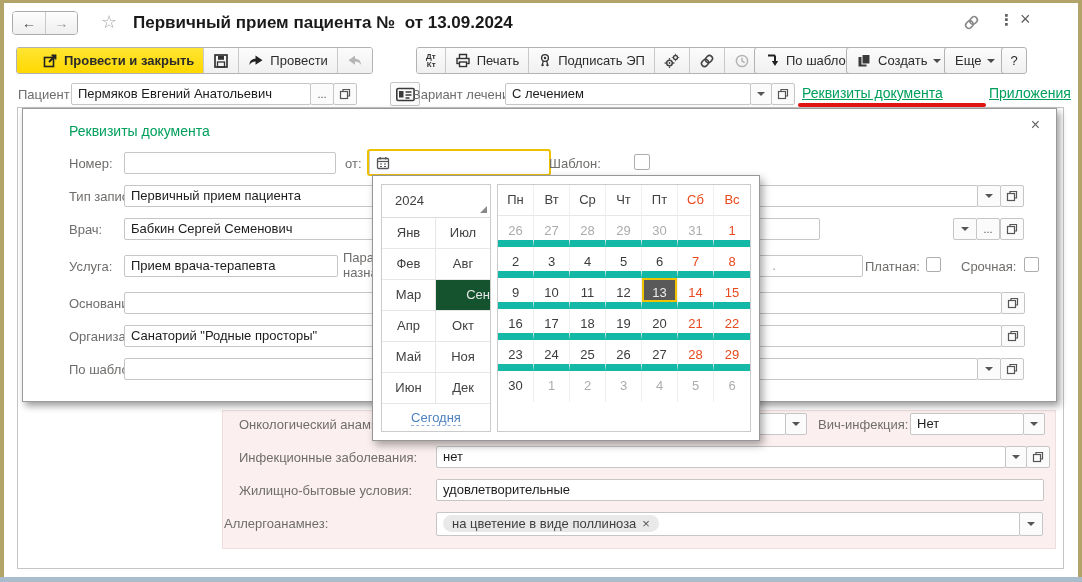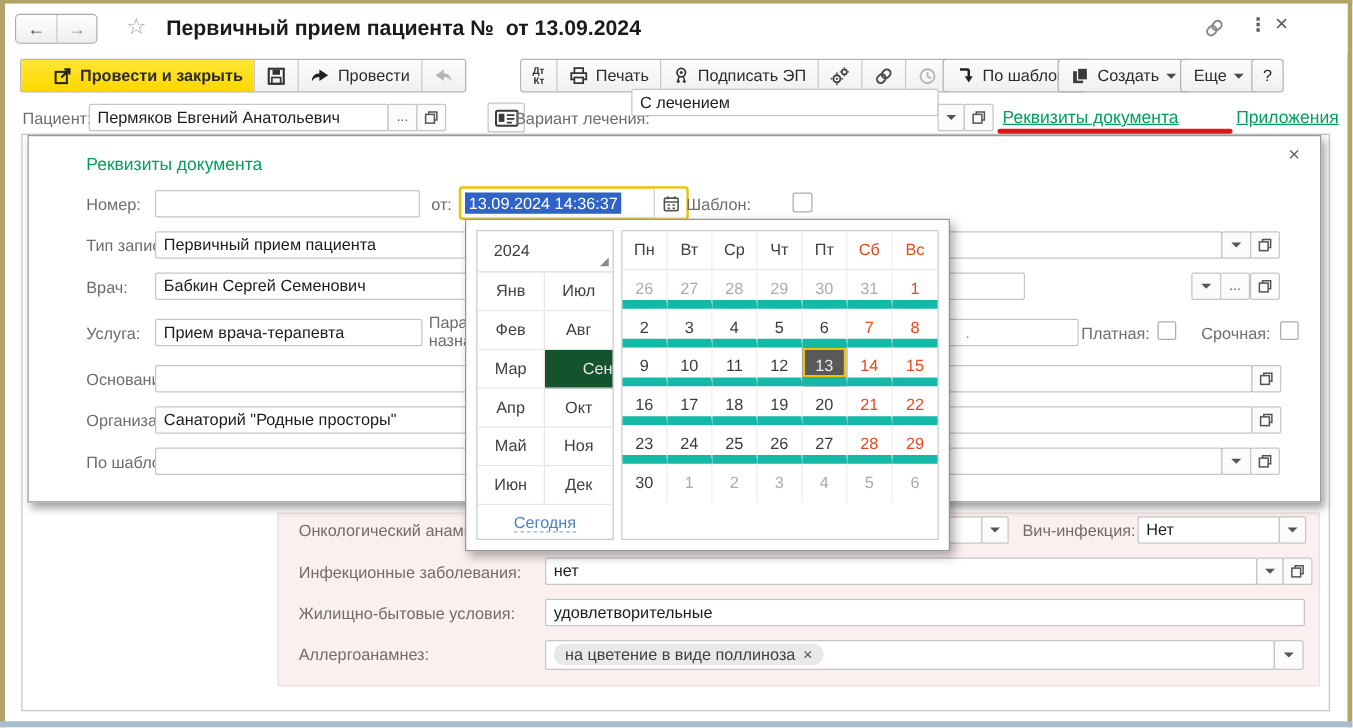--- a/index.html
+++ b/index.html
@@ -226,21 +226,21 @@
       </svg>
   </div>
   <div class="fbtn" style="left:386px;top:79px;width:30px;height:24px;">
     <svg width="19" height="15" viewBox="0 0 19 15">
         <rect x="0.8" y="1.5" width="17.4" height="12" rx="1.5" fill="none" stroke="#3A3A3A" stroke-width="1.6"></rect>
         <rect x="3" y="4" width="4.5" height="6.5" fill="#3A3A3A"></rect>
         <path d="M9.5 5 h6 M9.5 8 h6 M9.5 11 h4" stroke="#3A3A3A" stroke-width="1.4"></path>
       </svg>
   </div>
   <div class="lbl" style="left:408px;top:84px;">Вариант лечения:</div>
-  <div class="field" style="left:501px;top:68px;width:246px;">С лечением</div>
+  <div class="field" style="left:501px;top:80px;width:246px;">С лечением</div>
   <div class="fbtn" style="left:746px;top:80px;width:22px;">
       <i class="tri"></i>
     </div>
   <div class="fbtn" style="left:767px;top:80px;">
     <svg width="12" height="12" viewBox="0 0 12 12">
         <rect x="1.5" y="3.5" width="7" height="7" fill="none" stroke="#555" stroke-width="1.2"></rect>
         <path d="M4 3.5 V1.5 H10.5 V8 H8.5" fill="none" stroke="#555" stroke-width="1.2"></path>
       </svg>
   </div>
   <a class="greenlink" style="left:798px;top:82px;">Реквизиты документа</a>
@@ -269,42 +269,39 @@
   <div class="fbtn" style="left:1022px;top:443px;">
     <svg width="12" height="12" viewBox="0 0 12 12">
         <rect x="1.5" y="3.5" width="7" height="7" fill="none" stroke="#555" stroke-width="1.2"></rect>
         <path d="M4 3.5 V1.5 H10.5 V8 H8.5" fill="none" stroke="#555" stroke-width="1.2"></path>
       </svg>
   </div>
 
   <div class="lbl" style="left:235px;top:480px;">Жилищно-бытовые условия:</div>
   <div class="field" style="left:432px;top:476px;width:608px;">удовлетворительные</div>
 
-  <div class="lbl" style="left:235px;top:513px;">Аллергоанамнез:</div>
+  <div class="lbl" style="left:220px;top:513px;">Аллергоанамнез:</div>
   <div class="field" style="left:432px;top:509px;width:584px;height:24px;padding:1px 4px;">
     <span class="chip">
         <span>на цветение в виде поллиноза</span>
         <b>×</b>
       </span>
   </div>
   <div class="fbtn" style="left:1015px;top:509px;width:24px;height:24px;">
       <i class="tri"></i>
     </div>
 
   <div class="modal">
     <div class="modal-title">Реквизиты документа</div>
     <div class="modal-close">×</div>
 
     <div class="mlbl" style="left:46px;top:47px;">Номер:</div>
     <div class="field" style="left:101px;top:43px;width:212px;"></div>
     <div class="mlbl" style="left:322px;top:47px;">от:</div>
     <div class="datewrap">
-      <div class="dateval">
-          <span>13.09.2024 14:36:37</span>
-        </div>
       <div class="calbtn">
         <svg width="14" height="14" viewBox="0 0 14 14">
             <rect x="1.5" y="2.5" width="11" height="10" rx="1" fill="none" stroke="#555" stroke-width="1.3"></rect>
             <path d="M1.5 5.5 H12.5" stroke="#555" stroke-width="1.2"></path>
             <path d="M4.2 1 V3.4 M9.8 1 V3.4" stroke="#555" stroke-width="1.3"></path>
             <path d="M4 8 h2 M8 8 h2 M4 10.5 h2 M8 10.5 h2" stroke="#555" stroke-width="1.2"></path>
           </svg>
       </div>
     </div>
     <div class="mlbl" style="left:526px;top:47px;text-align:right;">Шаблон:</div>

